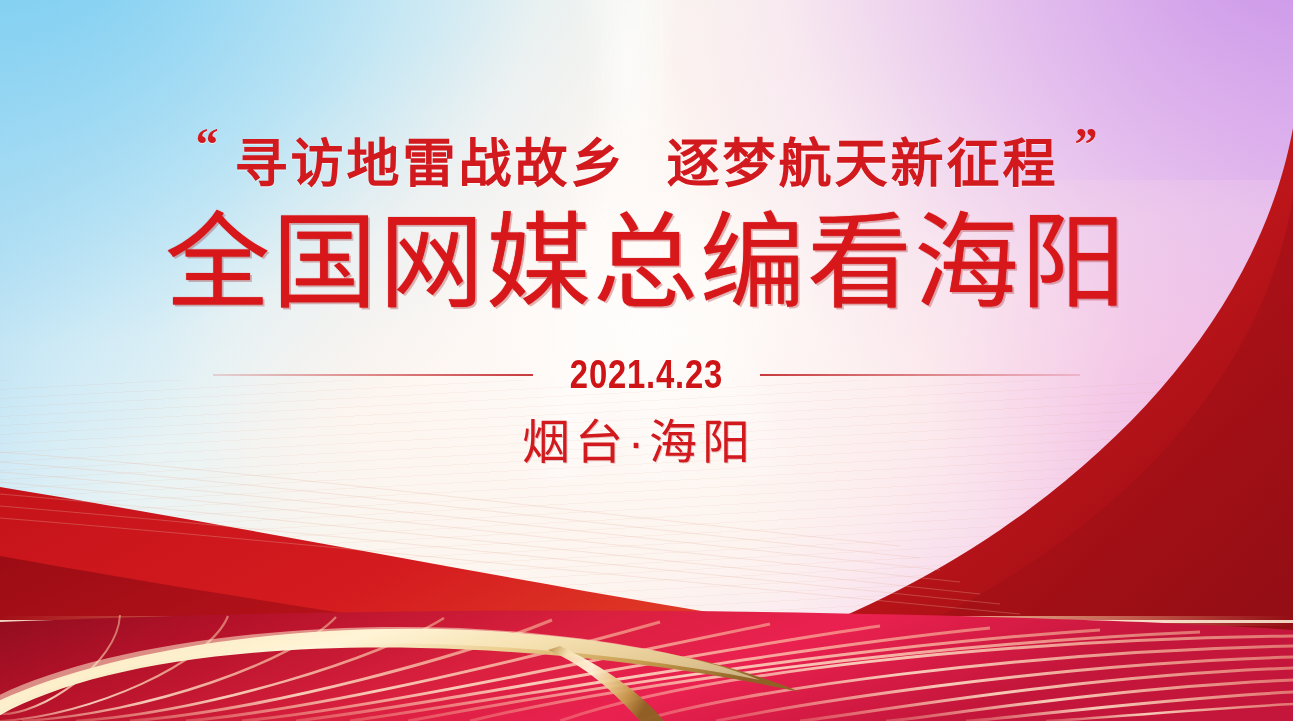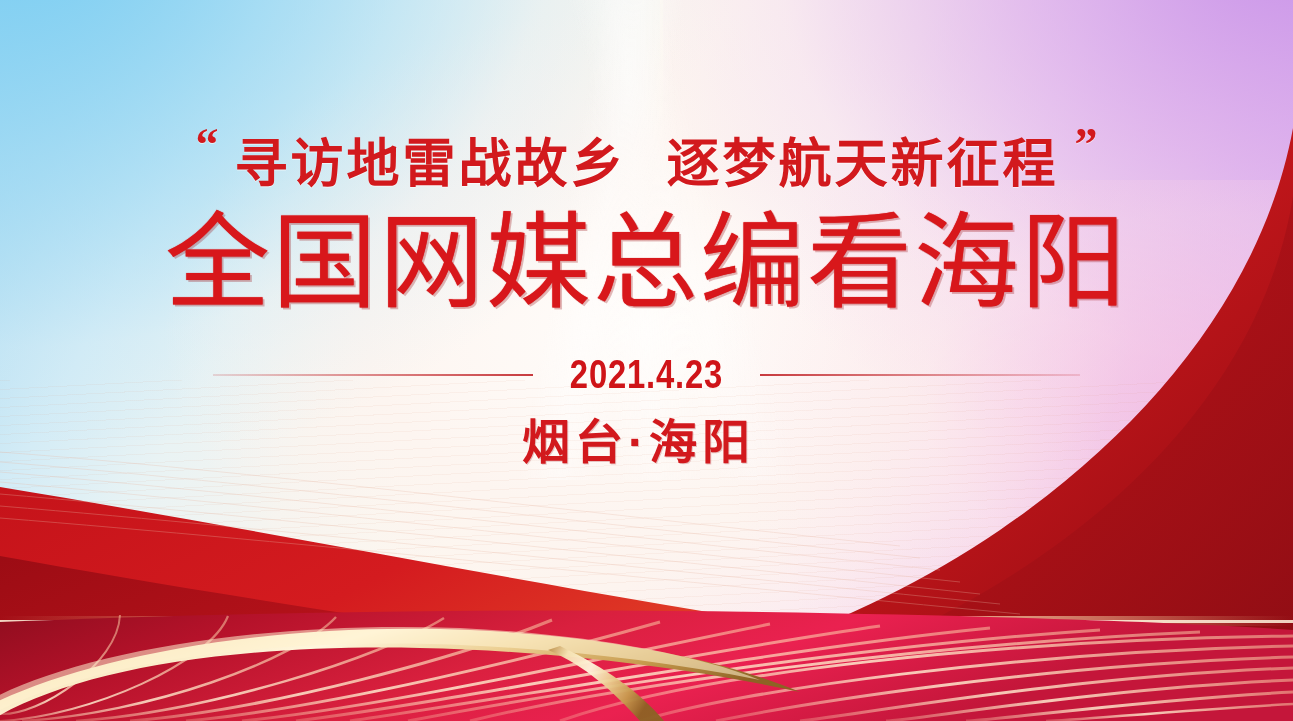--- a/index.html
+++ b/index.html
@@ -132,21 +132,21 @@
     font-family:"Liberation Sans Narrow","Liberation Sans","DejaVu Sans",sans-serif;
     transform:scaleX(.82);
     transform-origin:center;
     white-space:nowrap;
   }
 
   .place{
     position:absolute; left:0; right:16px; top:403px;
     color:#d2191d;
     font-size:48px;
-    font-weight:700;
+    font-weight:400;
     letter-spacing:5px;
     white-space:nowrap;
     text-shadow:1px 1px 0 rgba(150,10,14,.22);
   }
 </style>
 </head>
 <body>
 
 <div class="stage">
 

